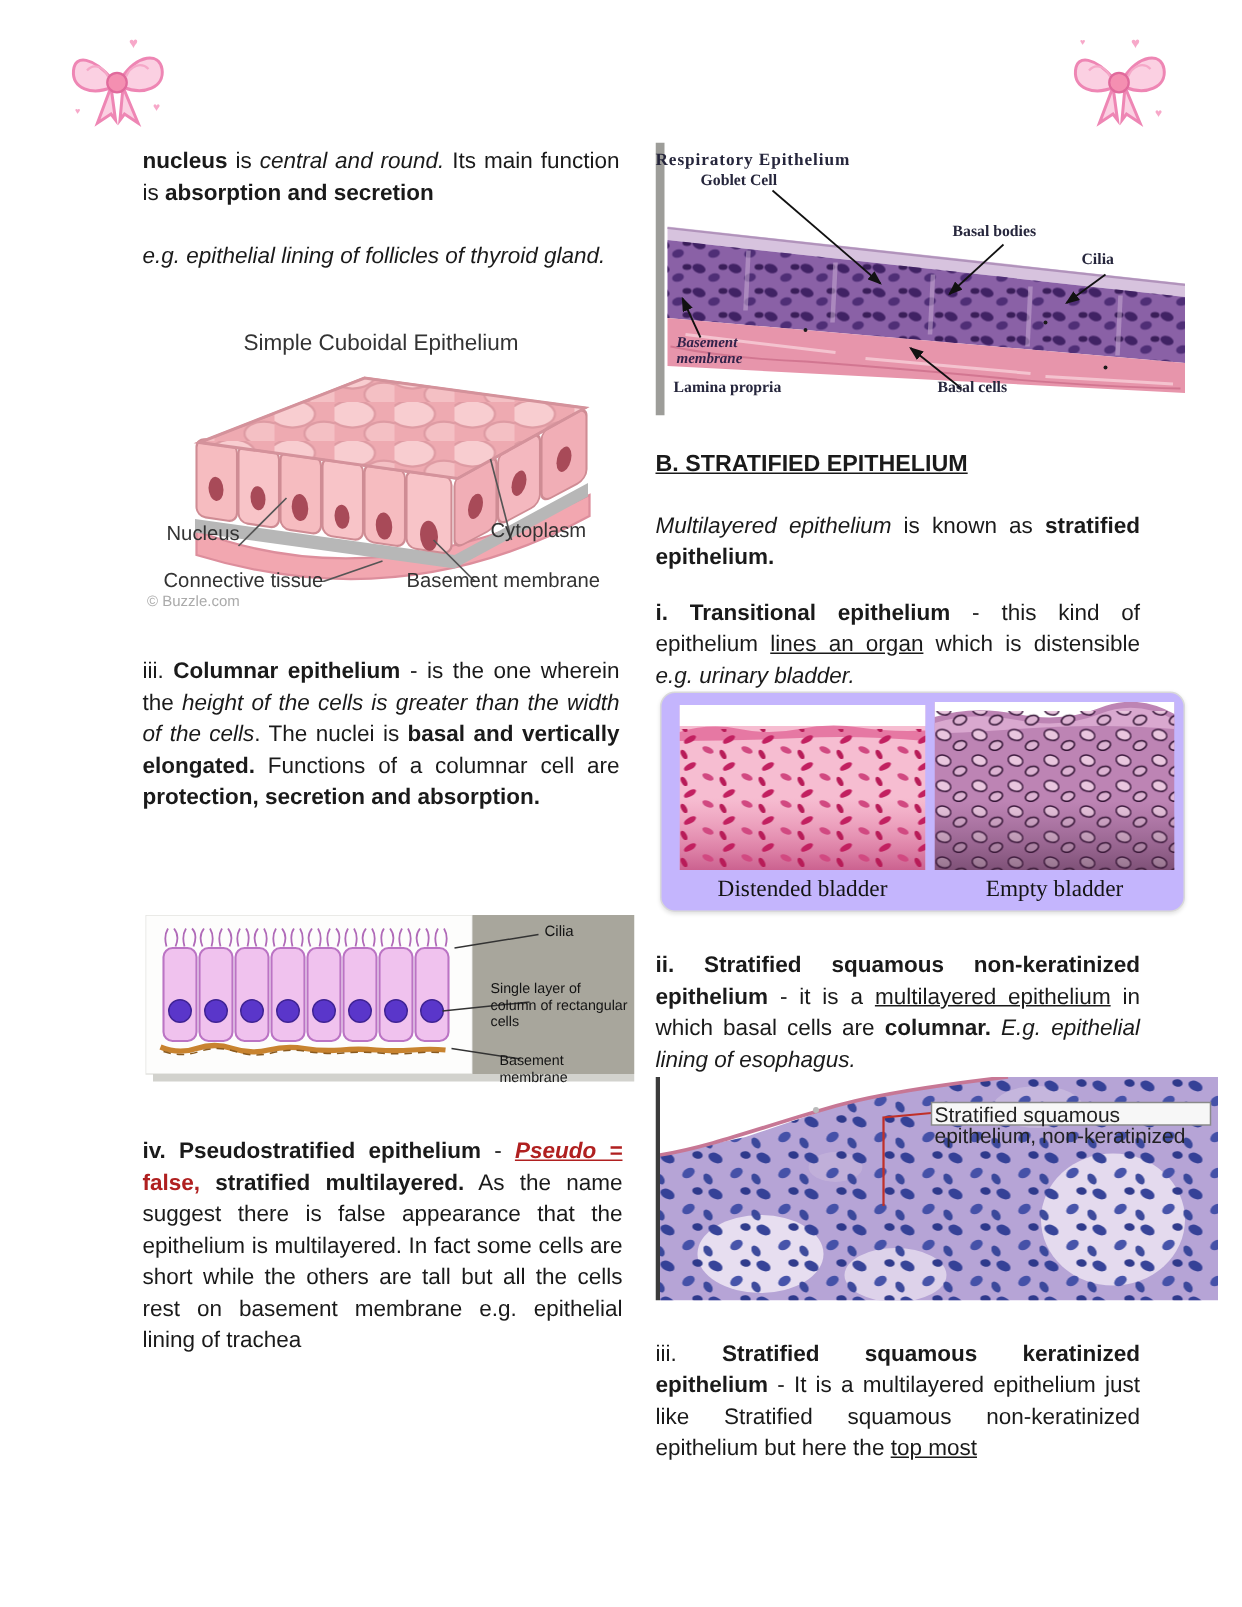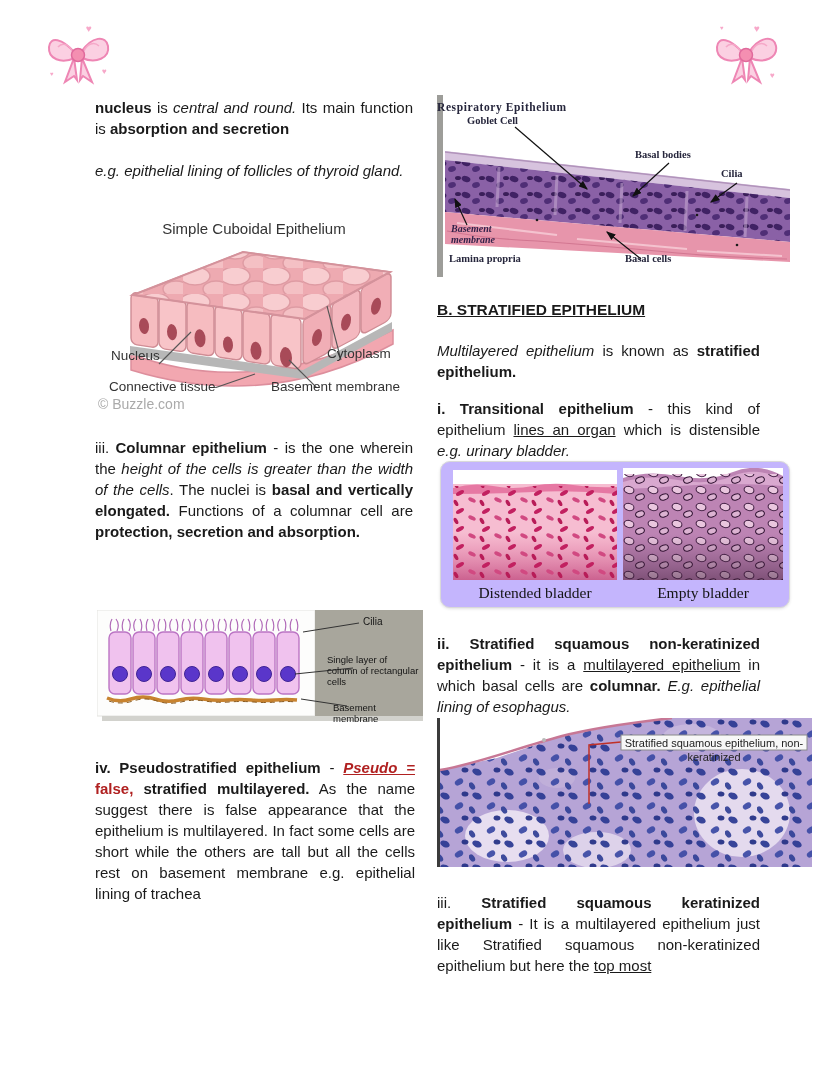--- a/index.html
+++ b/index.html
@@ -4,25 +4,25 @@
 <style>
   html,body{margin:0;padding:0;background:#e9e9e9;}
   .page{position:relative;width:828px;height:1071px;background:#ffffff;margin:0 auto;
         font-family:"Liberation Sans",sans-serif;color:#1a1a1a;overflow:hidden;}
   .para{position:absolute;font-size:15px;line-height:21px;text-align:justify;}
   .heading{position:absolute;font-size:15.5px;font-weight:700;text-decoration:underline;}
   .fig{position:absolute;}
   .fig-title{position:absolute;width:100%;text-align:center;font-size:15px;color:#333;}
   .lbl{position:absolute;font-size:13.5px;color:#333;}
   .rlbl{position:absolute;font-family:"Liberation Serif",serif;font-size:10.5px;font-weight:600;color:#26263c;}
-  .credit{position:absolute;font-size:14px;color:#aaa;}
+  .credit{position:absolute;font-size:10px;color:#aaa;}
   .bladder-card{position:absolute;background:#c4b5fd;border:1px solid #d9d9d9;border-radius:10px;
         box-shadow:0 1px 3px rgba(0,0,0,.12);}
   .bl-cap{position:absolute;font-family:"Liberation Serif",serif;font-size:15.5px;color:#141414;text-align:center;}
-  .eso-lbl{position:absolute;font-size:11px;color:#222;text-align:center;line-height:14px;}
+  .eso-lbl{position:absolute;font-size:14px;color:#222;text-align:left;line-height:14px;}
   .col-lbl{position:absolute;color:#141414;}
   svg{display:block;}
   .bow{position:absolute;width:70px;height:76px;}
 </style>
 </head>
 <body>
 
 <div class="page">
 
   <div class="bow" style="left:44px;top:18px;">

